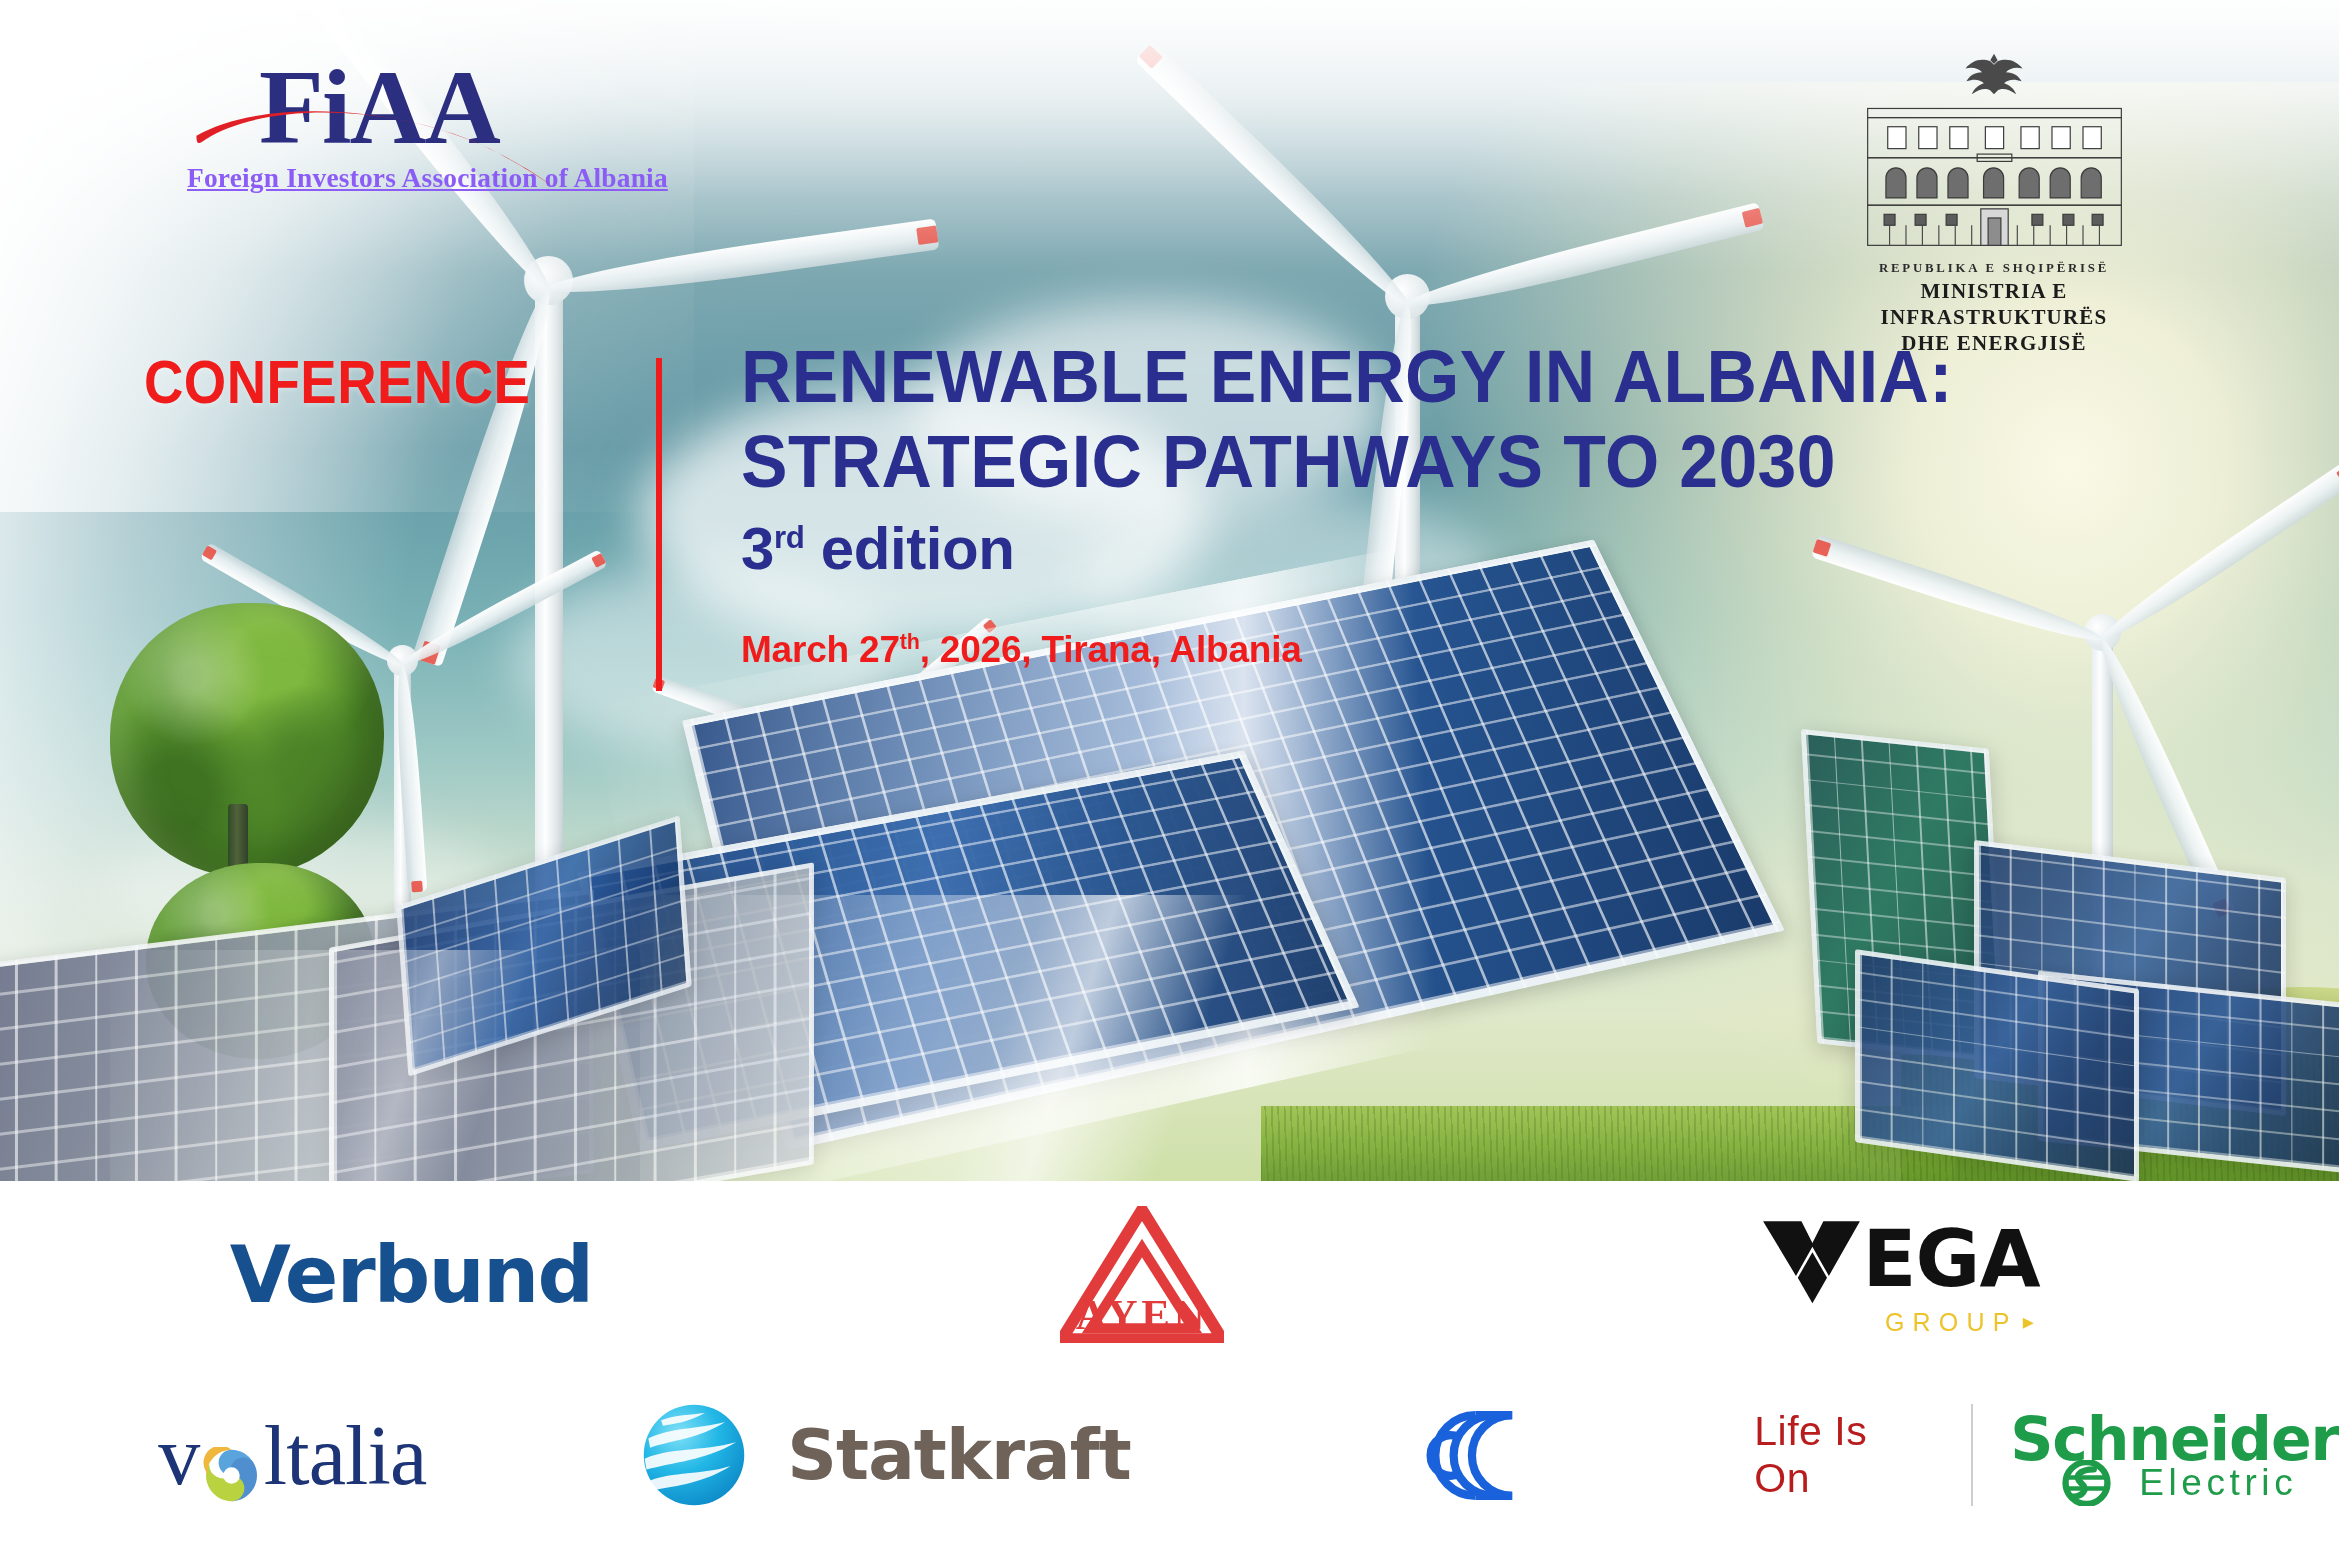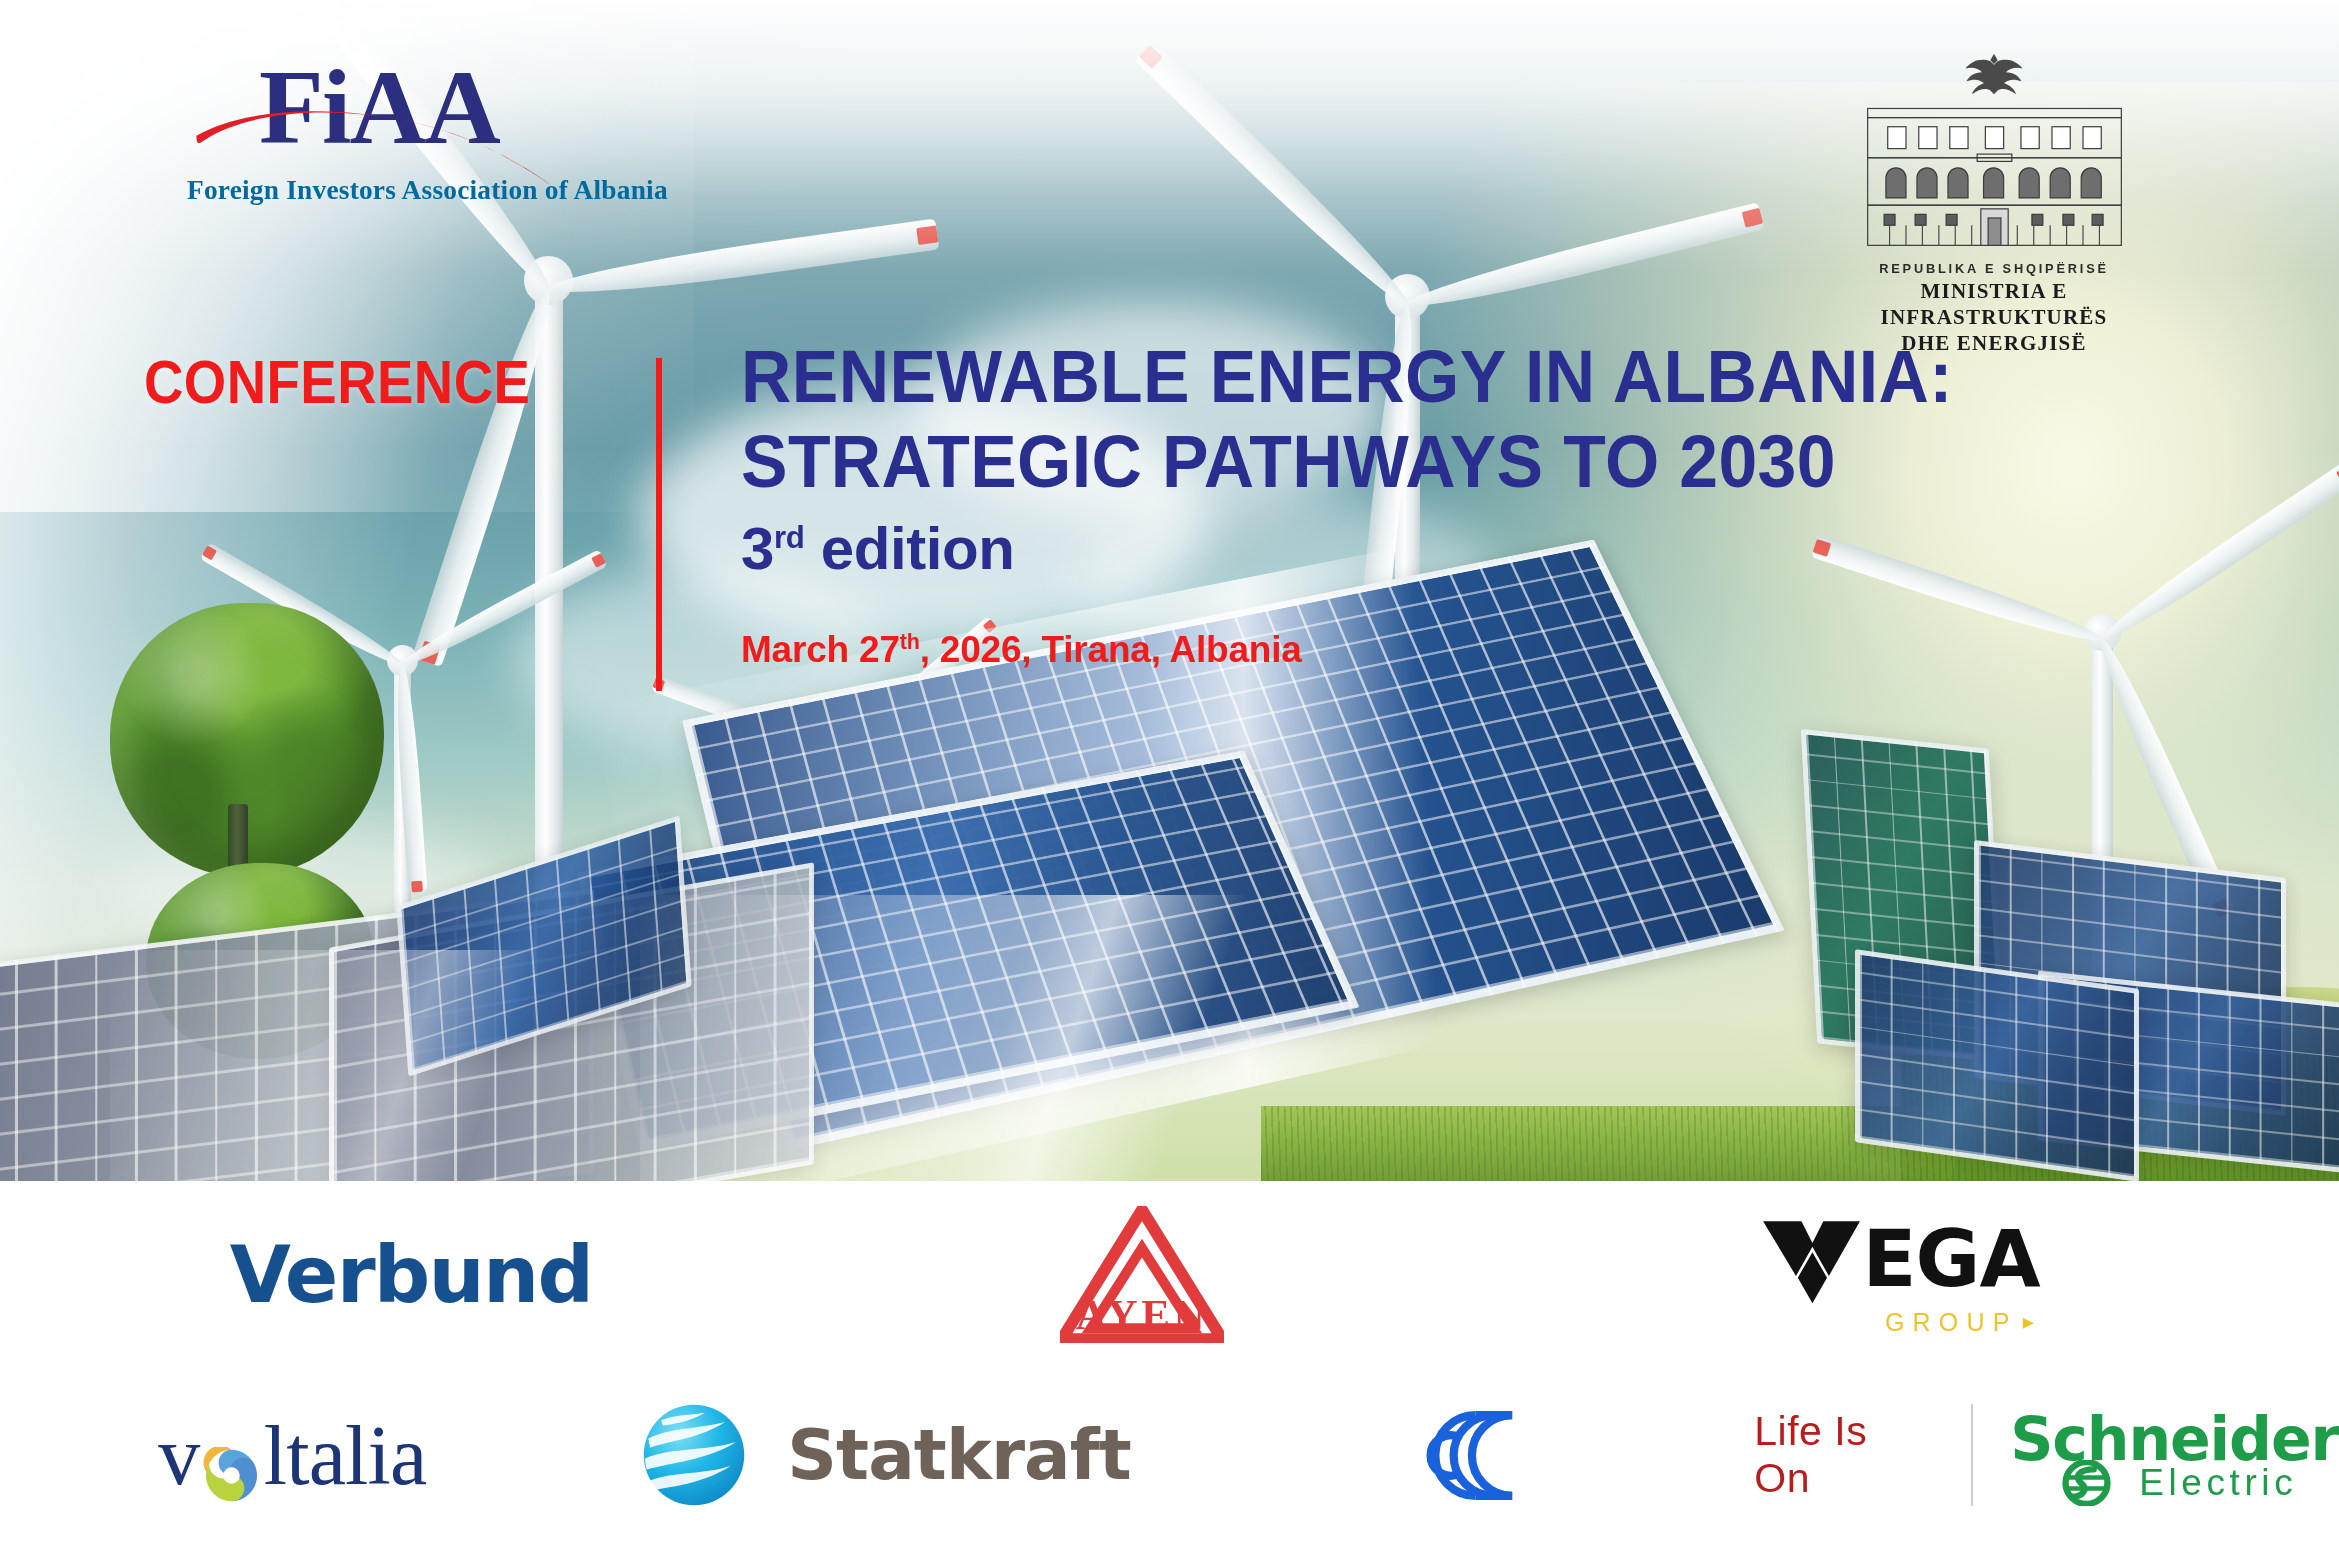--- a/index.html
+++ b/index.html
@@ -145,29 +145,29 @@
   .fiaa-mark{position:relative;height:108px;}
   .fiaa-mark .ftxt{
     position:absolute;left:0;right:0;top:0;
     font-family:"Liberation Serif", serif;
     font-size:106px;font-weight:700;letter-spacing:-1.8px;
     color:#2c2f80;line-height:1;
   }
   .fiaa-mark svg{position:absolute;left:-7.3px;top:24px;}
   .fiaa-sub{
     font-family:"Liberation Serif", serif;
-    font-size:27.4px;font-weight:700;color:#0369a1;letter-spacing:0.2px;
-    margin-top:12px;white-space:nowrap;
+    font-size:27.4px;font-weight:700;color:#8b5cf6;letter-spacing:0.2px;
+    margin-top:0;white-space:nowrap;text-decoration:underline;
   }
 
   .ministry{position:absolute;left:1848px;top:48px;width:292px;text-align:center;}
   .ministry .eagle{height:51px;display:flex;align-items:center;justify-content:center;}
   .ministry .bldg{margin:3.7px auto 0;}
   .ministry .m1{
-    font-family:Liberation Sans, sans-serif;font-size:12.8px;font-weight:700;
+    font-family:Liberation Serif, serif;font-size:12.8px;font-weight:700;
     letter-spacing:2.8px;color:#2b2b2b;margin-top:9.1px;
   }
   .ministry .m2{
     font-family:"Liberation Serif", serif;font-size:21px;font-weight:700;
     letter-spacing:1.2px;color:#1c1c1c;line-height:1.22;margin-top:3.7px;
   }
 
   
   .conf{
     position:absolute;left:144px;top:346px;

